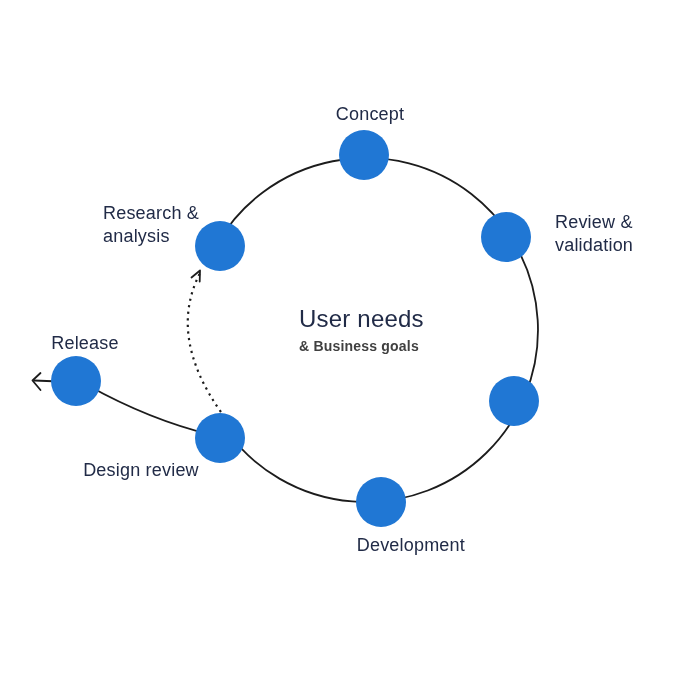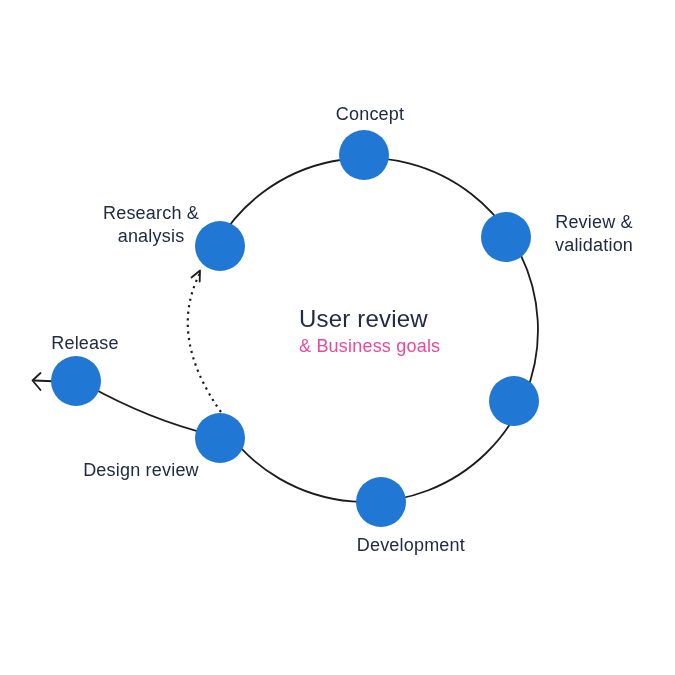--- a/index.html
+++ b/index.html
@@ -20,36 +20,36 @@
     left: 0;
     top: 0;
   }
   .label {
     position: absolute;
     color: #212b47;
     font-size: 18px;
     line-height: 23px;
     white-space: pre-line;
     letter-spacing: 0.2px;
-    text-align: center;
   }
   .label.center-x { text-align: center; }
   .title {
     position: absolute;
     color: #212b47;
     font-size: 24px;
     line-height: 28px;
     letter-spacing: 0.2px;
   }
   .subtitle {
     position: absolute;
-    color: #ec4899;
-    font-size: 18px;
+    color: #404040;
+    font-size: 14px;
     line-height: 22px;
     letter-spacing: 0.2px;
+    font-weight: bold;
   }
 </style>
 </head>
 <body>
 
 <div class="canvas">
 
   <svg class="diagram-svg" width="675" height="675" viewBox="0 0 675 675">
 
     <path d="M 216.9 244.2 A 172 172 0 1 1 227.7 432.3" fill="none" stroke-width="1.8" stroke="#1c1c1c"></path>
@@ -81,16 +81,16 @@
 
   <div class="label center-x" style="left:305px; top:534px; width:160px;text-align:right;">Development</div>
 
   <div class="label center-x" style="left:61px; top:459px; width:160px;">Design review</div>
 
   <div class="label center-x" style="left:25px; top:332px; width:120px;">Release</div>
 
   <div class="label" style="left:103px; top:202px;">Research &amp;
 analysis</div>
 
-  <div class="title" style="left:299px; top:305px;">User review</div>
+  <div class="title" style="left:299px; top:305px;">User needs</div>
   <div class="subtitle" style="left:299px; top:335px;">&amp; Business goals</div>
 
 </div>
 
 </body></html>

